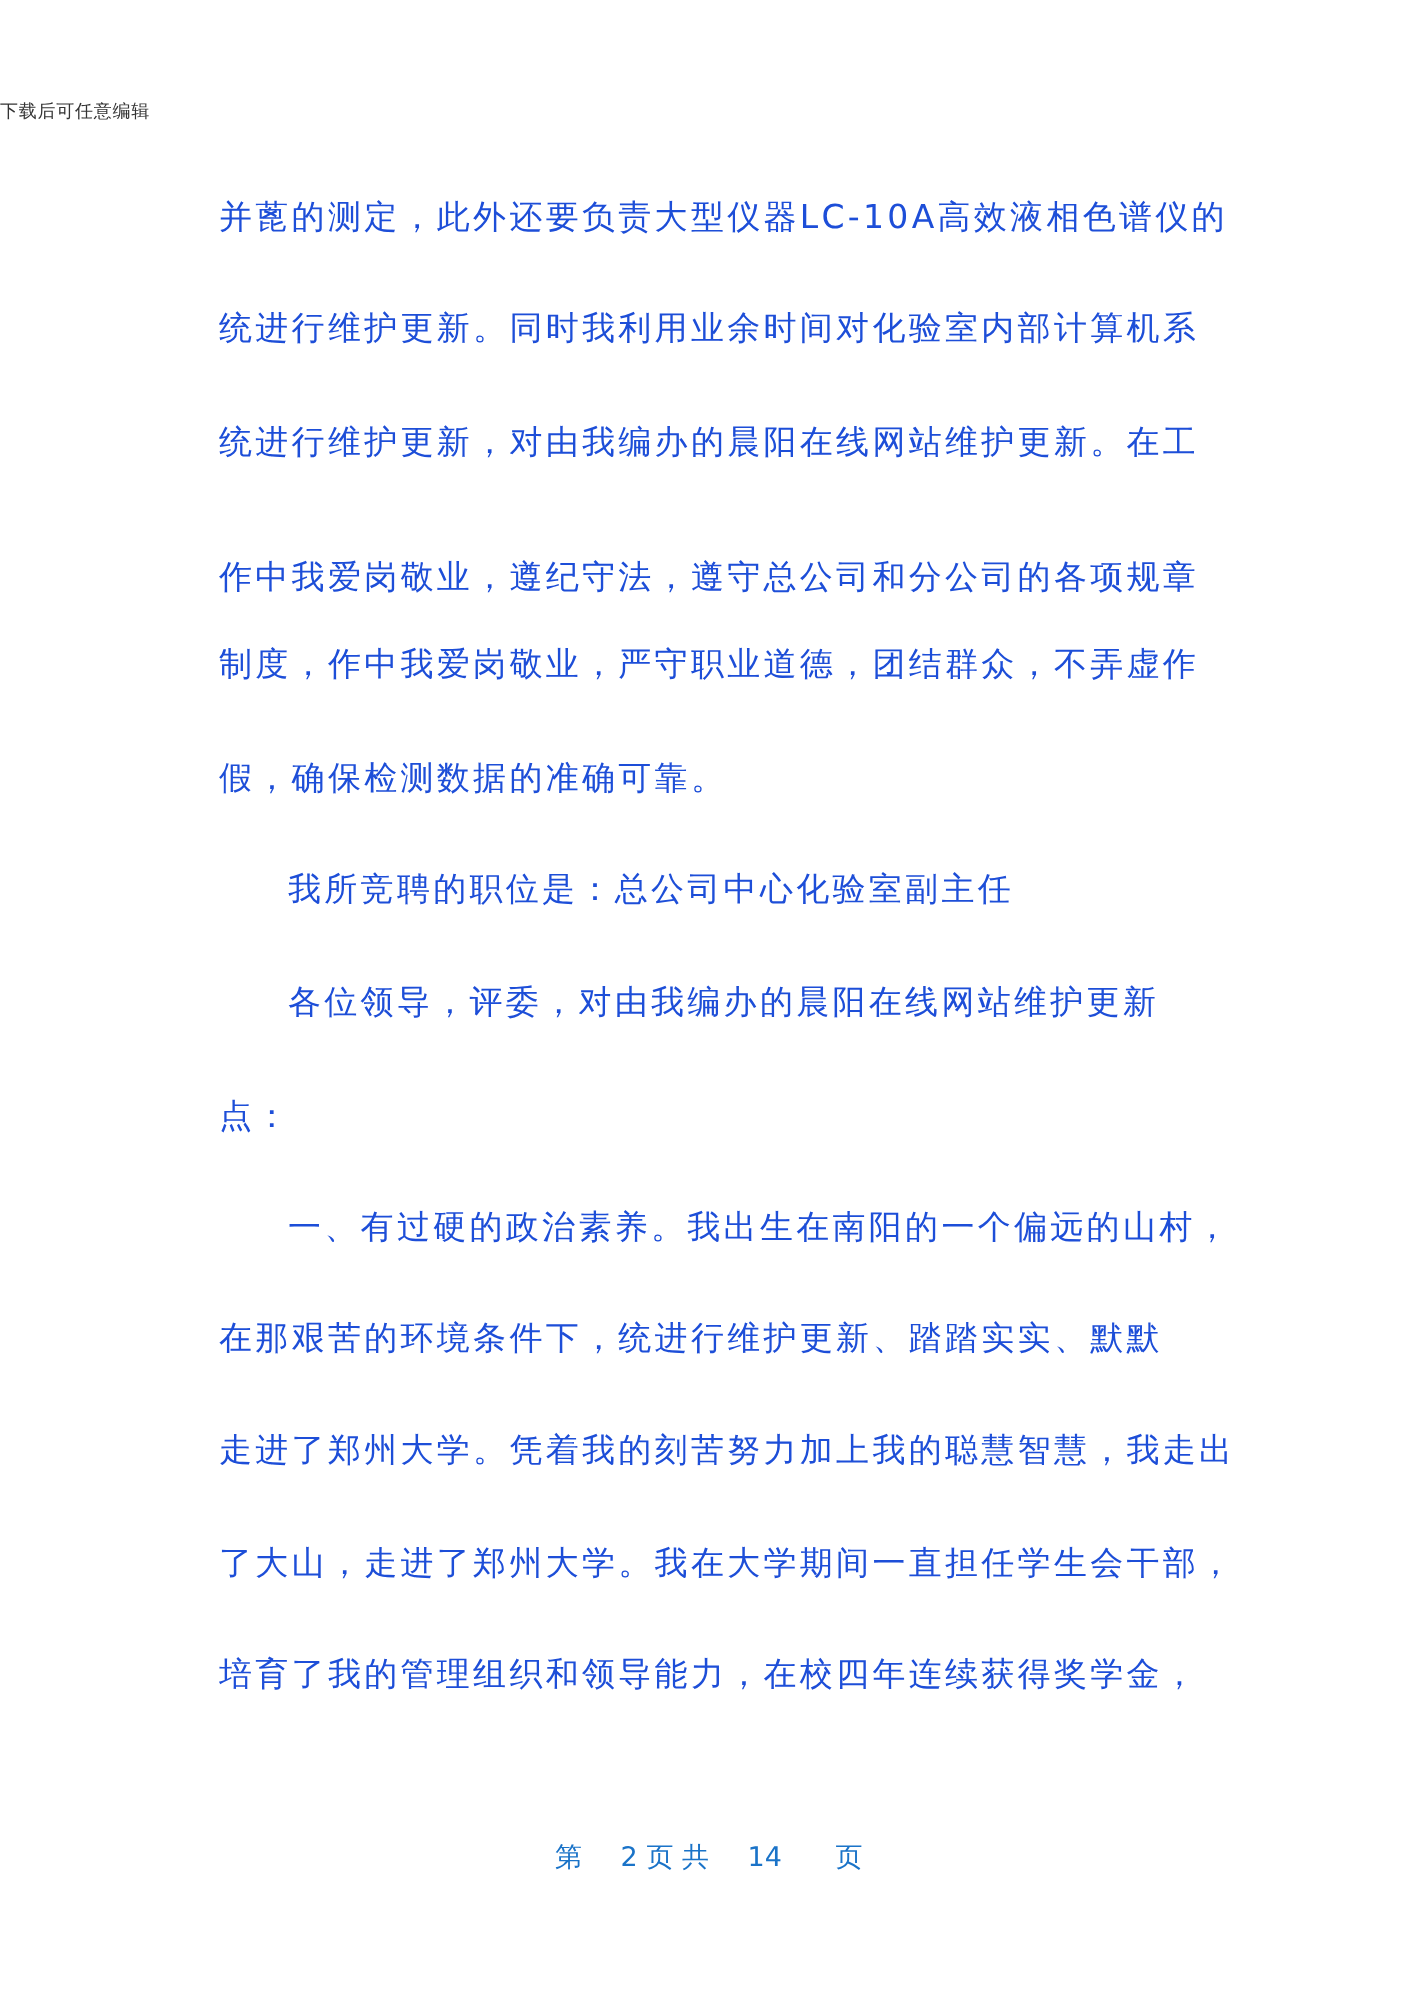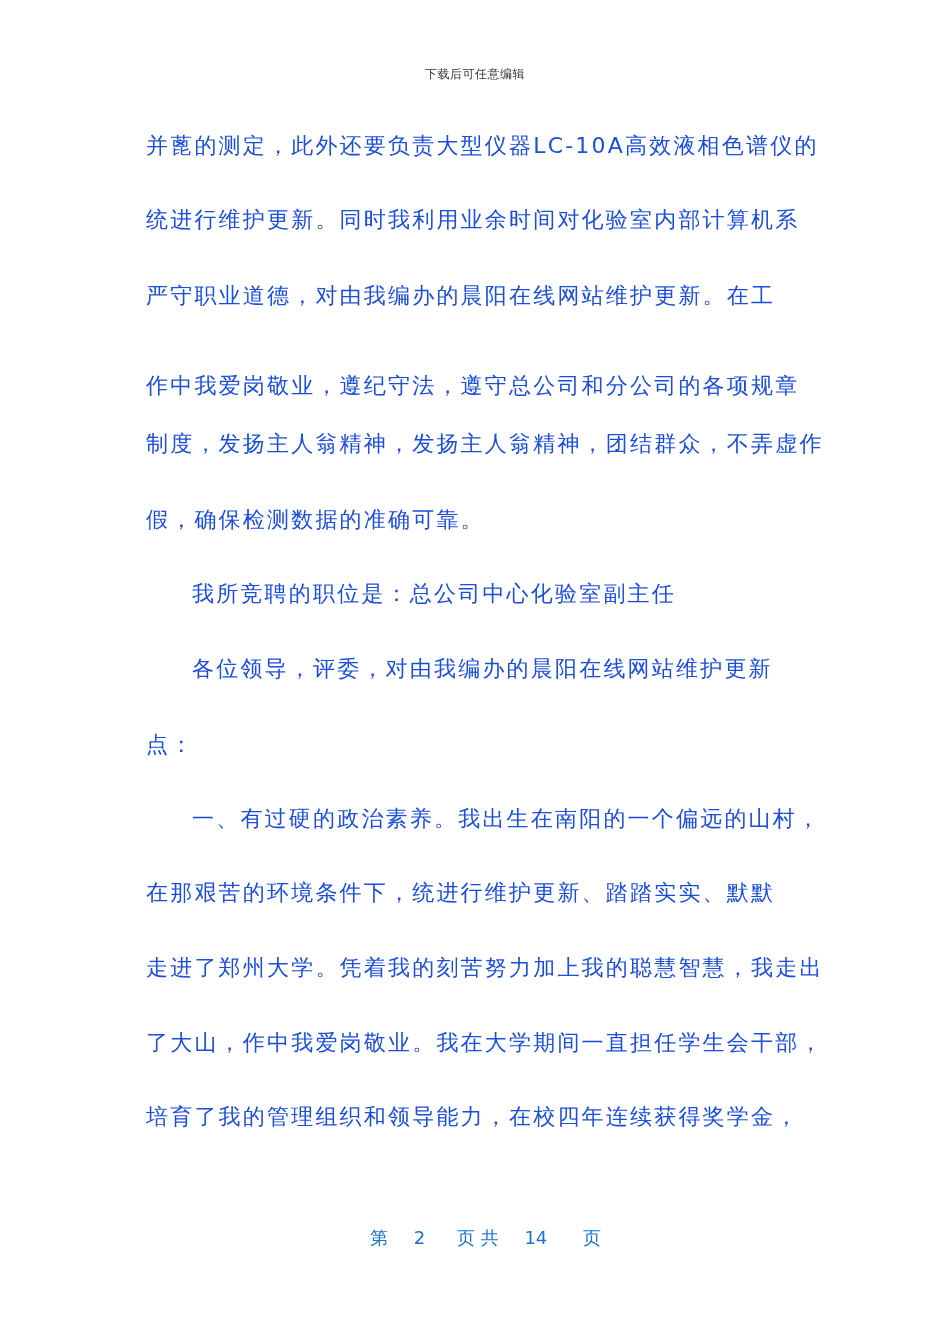--- a/index.html
+++ b/index.html
@@ -13,21 +13,20 @@
     position: relative;
     overflow: hidden;
     font-family: "DejaVu Sans", "Liberation Sans", sans-serif;
     color: #000000;
   }
   .page-header {
     position: absolute;
     top: 66px;
     left: 0;
     width: 950px;
-    text-align: center;
     font-size: 12px;
     color: #333333;
     letter-spacing: 0.5px;
   }
   .body-text {
     position: absolute;
     left: 146px;
     top: 0;
     width: 660px;
   }
@@ -56,33 +55,33 @@
   }
 </style>
 </head>
 <body>
 
 <div class="page-header">下载后可任意编辑</div>
 
 <div class="body-text">
   <div class="line" style="top:131px">并蓖的测定，此外还要负责大型仪器LC-10A高效液相色谱仪的</div>
   <div class="line" style="top:205px">统进行维护更新。同时我利用业余时间对化验室内部计算机系</div>
-  <div class="line" style="top:281px">严守职业道德，对由我编办的晨阳在线网站维护更新。在工</div>
+  <div class="line" style="top:281px">统进行维护更新，对由我编办的晨阳在线网站维护更新。在工</div>
   <div class="line" style="top:371px">作中我爱岗敬业，遵纪守法，遵守总公司和分公司的各项规章</div>
-  <div class="line" style="top:429px">制度，发扬主人翁精神，发扬主人翁精神，团结群众，不弄虚作</div>
+  <div class="line" style="top:429px">制度，作中我爱岗敬业，严守职业道德，团结群众，不弄虚作</div>
   <div class="line" style="top:505px">假，确保检测数据的准确可靠。</div>
   <div class="line indent" style="top:579px">我所竞聘的职位是：总公司中心化验室副主任</div>
   <div class="line indent" style="top:654px">各位领导，评委，对由我编办的晨阳在线网站维护更新</div>
   <div class="line" style="top:730px">点：</div>
   <div class="line indent" style="top:804px">一、有过硬的政治素养。我出生在南阳的一个偏远的山村，</div>
   <div class="line" style="top:878px">在那艰苦的环境条件下，统进行维护更新、踏踏实实、默默</div>
   <div class="line" style="top:953px">走进了郑州大学。凭着我的刻苦努力加上我的聪慧智慧，我走出</div>
-  <div class="line" style="top:1028px">了大山，作中我爱岗敬业。我在大学期间一直担任学生会干部，</div>
+  <div class="line" style="top:1028px">了大山，走进了郑州大学。我在大学期间一直担任学生会干部，</div>
   <div class="line" style="top:1102px">培育了我的管理组织和领导能力，在校四年连续获得奖学金，</div>
 </div>
 
 <div class="page-footer">
   <span>第</span>
   <span style="margin-left:20px">2</span>
-  <span style="margin-left:26px">页 共</span>
+  <span style="">页 共</span>
   <span style="margin-left:20px">14</span>
   <span style="margin-left:30px">页</span>
 </div>
 
 </body></html>

